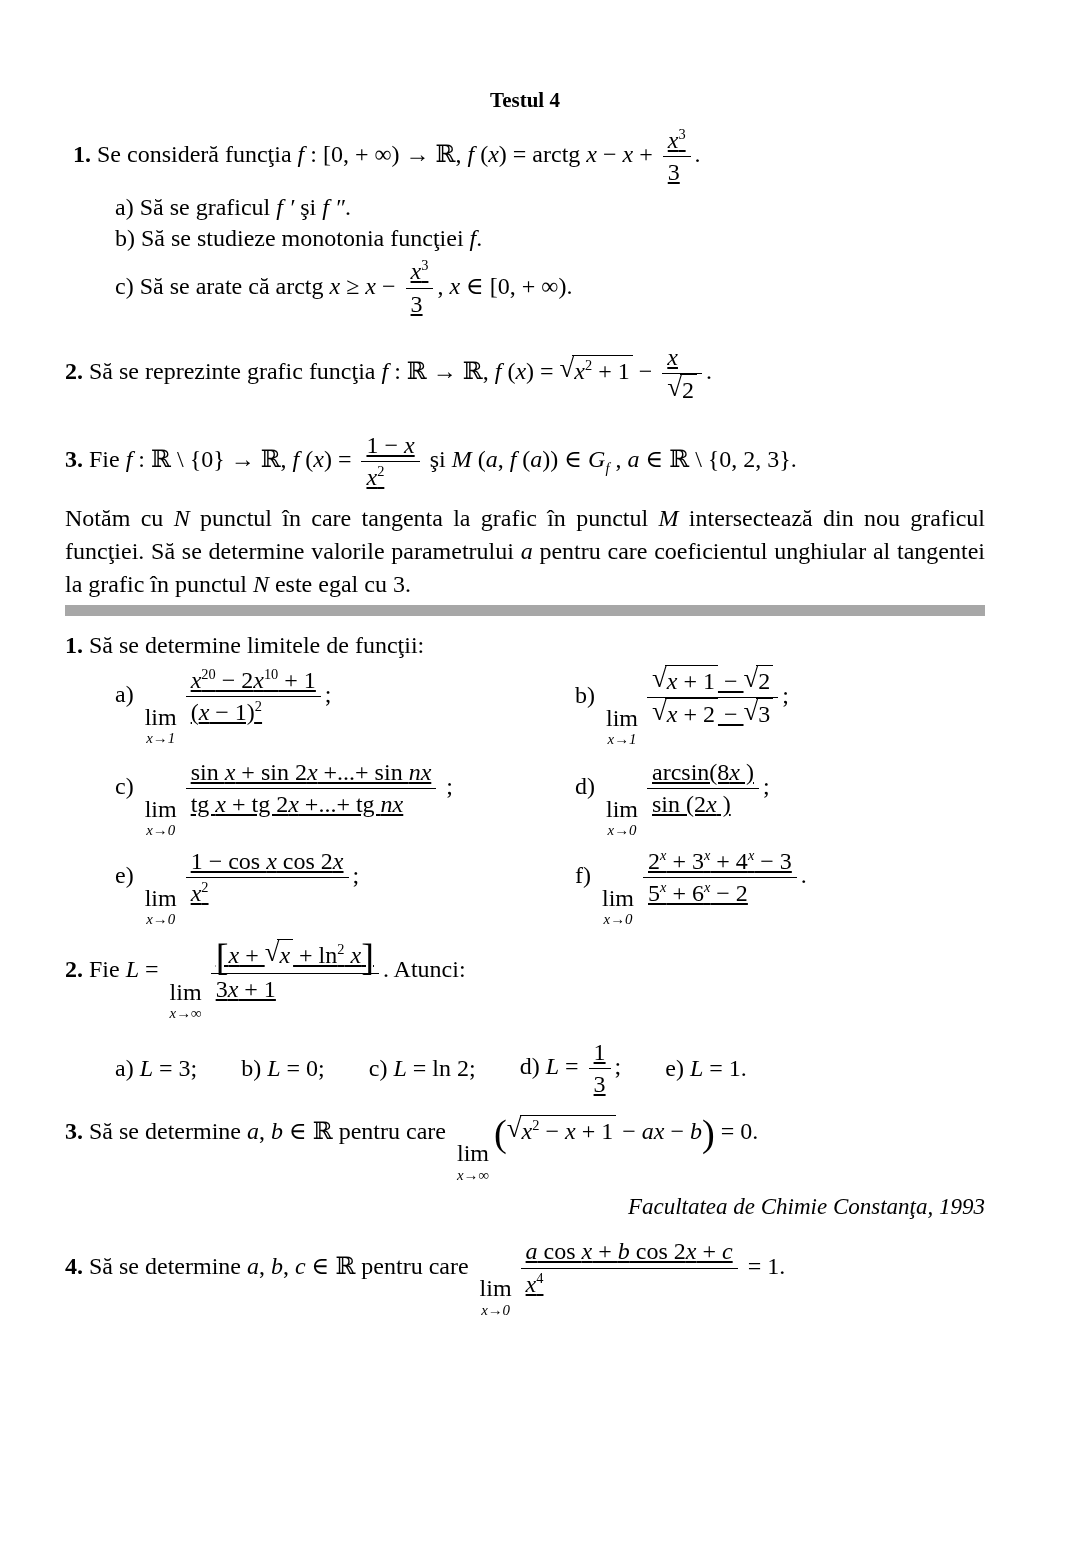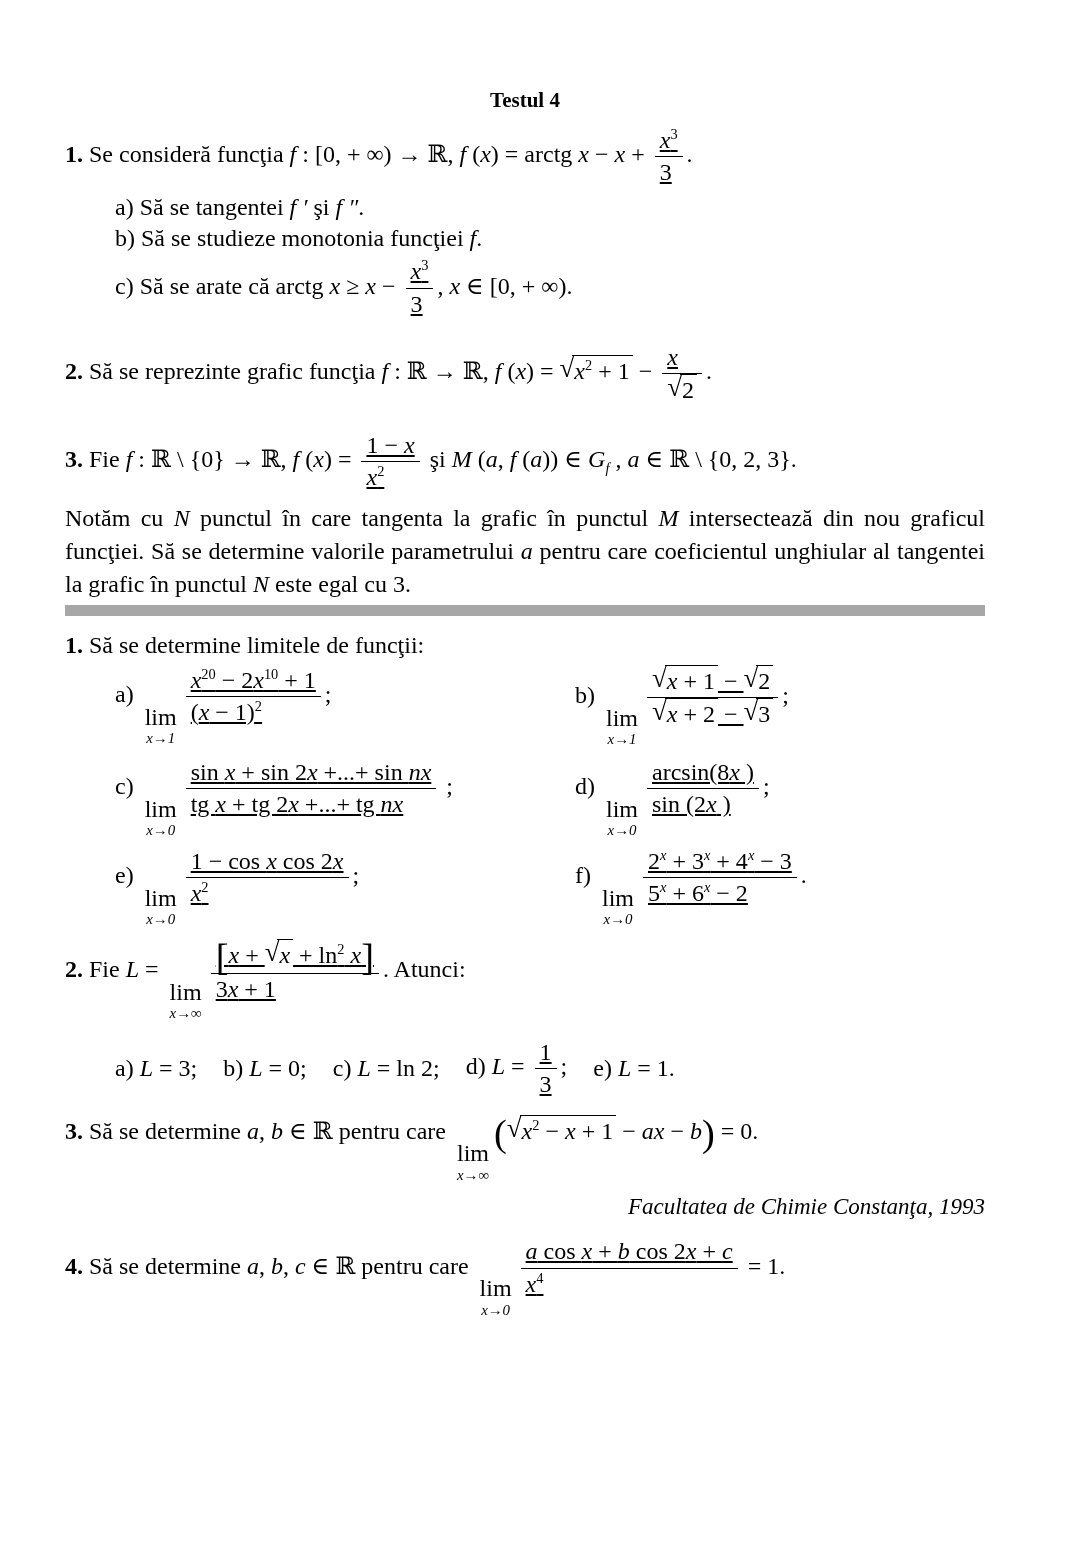--- a/index.html
+++ b/index.html
@@ -10,40 +10,40 @@
     font-size:24px;
     padding:52px 95px 0 65px;
   }
   
   [data-name="page-number"]{font-weight:bold;font-size:24px;}
   [data-name="test-title"]{font-size:21px;font-weight:bold;text-align:center;margin-top:36px;}
   [data-name="section-title"]{font-size:29px;font-weight:bold;margin-top:56px;letter-spacing:0.2px;}
   [data-name="section-bar"]{height:11px;background:#a7a7a7;margin-top:4px;}
   [data-name="attribution"]{text-align:right;font-style:italic;font-size:23px;margin-top:10px;}
   
-  [data-name="problem-1"]{margin-top:12px;}
+  [data-name="problem-1"]{margin-top:12px;margin-left:8px;}
   [data-name="problem-1-item-a"]{margin-top:6px;}
   [data-name="problem-1-item-b"]{margin-top:4px;}
   [data-name="problem-1-item-c"]{margin-top:4px;}
   [data-name="problem-2"]{margin-top:22px;}
   [data-name="problem-3"]{margin-top:24px;}
   [data-name="problem-3-note"]{margin-top:8px;text-align:justify;line-height:1.38;}
   [data-name="recap-problem-1"]{margin-top:16px;}
   [data-name="limits-row-1"]{margin-top:6px;}
   [data-name="limits-row-2"]{margin-top:8px;}
   [data-name="limits-row-3"]{margin-top:6px;}
   [data-name="recap-problem-2"]{margin-top:10px;}
   [data-name="recap-answers-row"]{margin-top:14px;}
   [data-name="recap-problem-3"]{margin-top:14px;}
   [data-name="recap-problem-4"]{margin-top:16px;}
   .subitem{padding-left:50px;}
   .limrow{display:flex;padding-left:50px;}
   .limcol-left{width:460px;}
   .limcol-right{flex:1;}
-  .answers{display:flex;gap:26px;padding-left:50px;align-items:center;}
+  .answers{display:flex;gap:44px;padding-left:50px;align-items:center;}
   
   .math{white-space:normal;}
   .mi{font-style:italic;}
   .mb{font-weight:bold;}
   sup.msup{font-size:0.6em;line-height:0;}
   sub.msub{font-size:0.6em;line-height:0;}
   .frac{display:inline-block;text-align:left;vertical-align:middle;margin:0 4px;text-decoration:underline;}
   .frac .num,.frac .den{display:block;padding:0 5px;line-height:1.3;}
   .frac .den{border-top:1.6px solid #000;}
   .sqrt{display:inline-block;white-space:nowrap;}
@@ -59,21 +59,21 @@
 
 <div class="page" data-name="book-page">
 
 
   <div data-name="test-title">Testul 4</div>
 
   <div data-name="problem-1">
     <span class="math" data-name="problem-1-statement"><span class="mb" data-name="math-bold">1. </span><span class="mt" data-name="math-text">Se consideră funcţia </span><span class="mi" data-name="math-variable">f</span><span class="mt" data-name="math-text"> : [0, + ∞) → ℝ, </span><span class="mi" data-name="math-variable">f</span><span class="mt" data-name="math-text"> (</span><span class="mi" data-name="math-variable">x</span><span class="mt" data-name="math-text">) = arctg </span><span class="mi" data-name="math-variable">x</span><span class="mt" data-name="math-text"> − </span><span class="mi" data-name="math-variable">x</span><span class="mt" data-name="math-text"> + </span><span class="frac" data-name="fraction"><span class="num" data-name="numerator"><span class="mi" data-name="math-variable">x</span><sup class="msup mt" data-name="superscript">3</sup></span><span class="den" data-name="denominator"><span class="mt" data-name="math-text">3</span></span></span><span class="mt" data-name="math-text">.</span></span>
   </div>
   <div class="subitem" data-name="problem-1-item-a">
-    <span class="math" data-name="problem-1-item-a-text"><span class="mt" data-name="math-text">a) Să se tangentei </span><span class="mi" data-name="math-variable">f ′</span><span class="mt" data-name="math-text"> şi </span><span class="mi" data-name="math-variable">f ″</span><span class="mt" data-name="math-text">.</span></span>
+    <span class="math" data-name="problem-1-item-a-text"><span class="mt" data-name="math-text">a) Să se graficul </span><span class="mi" data-name="math-variable">f ′</span><span class="mt" data-name="math-text"> şi </span><span class="mi" data-name="math-variable">f ″</span><span class="mt" data-name="math-text">.</span></span>
   </div>
   <div class="subitem" data-name="problem-1-item-b">
     <span class="math" data-name="problem-1-item-b-text"><span class="mt" data-name="math-text">b) Să se studieze monotonia funcţiei </span><span class="mi" data-name="math-variable">f</span><span class="mt" data-name="math-text">.</span></span>
   </div>
   <div class="subitem" data-name="problem-1-item-c">
     <span class="math" data-name="problem-1-item-c-text"><span class="mt" data-name="math-text">c) Să se arate că arctg </span><span class="mi" data-name="math-variable">x</span><span class="mt" data-name="math-text"> ≥ </span><span class="mi" data-name="math-variable">x</span><span class="mt" data-name="math-text"> − </span><span class="frac" data-name="fraction"><span class="num" data-name="numerator"><span class="mi" data-name="math-variable">x</span><sup class="msup mt" data-name="superscript">3</sup></span><span class="den" data-name="denominator"><span class="mt" data-name="math-text">3</span></span></span><span class="mt" data-name="math-text">, </span><span class="mi" data-name="math-variable">x</span><span class="mt" data-name="math-text"> ∈ [0, + ∞).</span></span>
   </div>
 
   <div data-name="problem-2">
     <span class="math" data-name="problem-2-statement"><span class="mb" data-name="math-bold">2. </span><span class="mt" data-name="math-text">Să se reprezinte grafic funcţia </span><span class="mi" data-name="math-variable">f</span><span class="mt" data-name="math-text"> : ℝ → ℝ, </span><span class="mi" data-name="math-variable">f</span><span class="mt" data-name="math-text"> (</span><span class="mi" data-name="math-variable">x</span><span class="mt" data-name="math-text">) = </span><span class="sqrt" data-name="square-root"><span class="rad" data-name="radical-icon">√</span><span class="sqbody" data-name="radicand"><span class="mi" data-name="math-variable">x</span><sup class="msup mt" data-name="superscript">2</sup><span class="mt" data-name="math-text"> + 1</span></span></span><span class="mt" data-name="math-text"> − </span><span class="frac" data-name="fraction"><span class="num" data-name="numerator"><span class="mi" data-name="math-variable">x</span></span><span class="den" data-name="denominator"><span class="sqrt" data-name="square-root"><span class="rad" data-name="radical-icon">√</span><span class="sqbody" data-name="radicand"><span class="mt" data-name="math-text">2</span></span></span></span></span><span class="mt" data-name="math-text">.</span></span>

